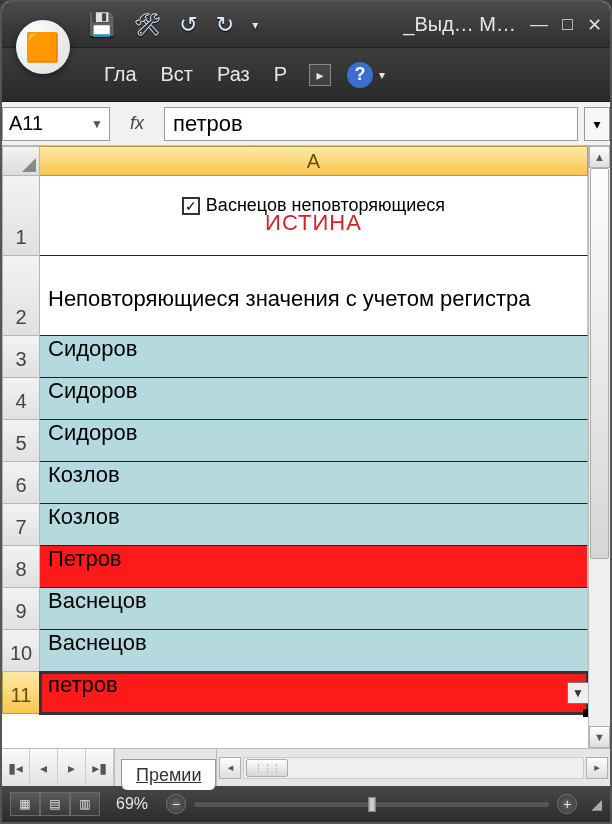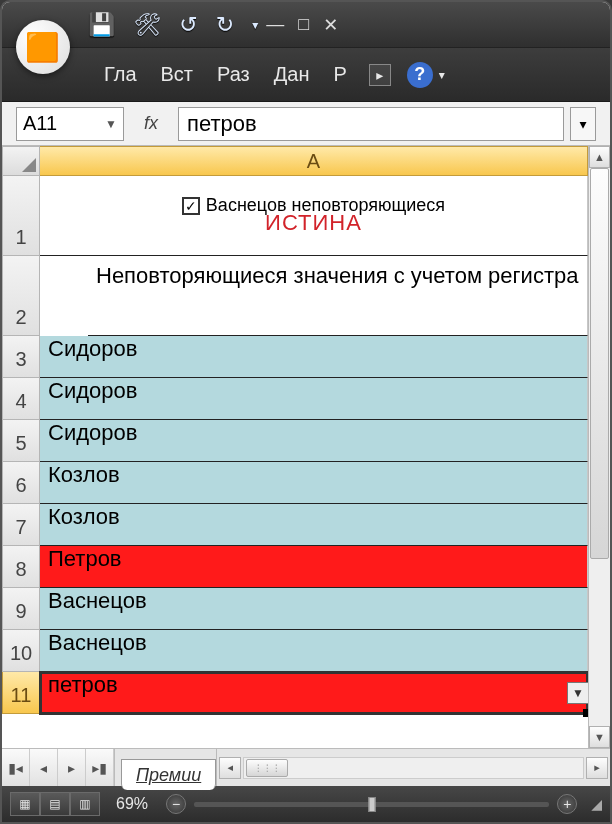--- a/index.html
+++ b/index.html
@@ -83,21 +83,21 @@
     display:flex;align-items:center;justify-content:center;
     font-weight:bold;font-size:18px;margin-left:6px;
   }
   
   .formula-bar {
     height:44px;
     background:#f1f1f1;
     border-bottom:1px solid #bbb;
     display:flex;
     align-items:center;
-    padding:4px 14px;
+    padding:4px 0;
     gap:6px;
   }
   .name-box {
     width:108px;height:34px;background:#fff;border:1px solid #9a9a9a;
     display:flex;align-items:center;padding:0 6px;font-size:20px;
     justify-content:space-between;
   }
   .name-box .dd { font-size:12px;color:#555; }
   .fx-label {
     font-style:italic;font-size:18px;color:#444;padding:0 14px;
@@ -162,21 +162,21 @@
     font-size:22px;color:#000;
     position:relative;
   }
   .cell.center { align-items:center; justify-content:center; text-align:center; flex-direction:column; }
   .cell .checkbox-wrap { display:flex;align-items:center;gap:6px;font-size:18px; }
   .cell .checkbox {
     width:18px;height:18px;border:2px solid #333;display:flex;
     align-items:center;justify-content:center;font-size:14px;line-height:1;
   }
   .truth { color:#d2232a; font-size:22px; font-weight:500; margin-top:-6px; letter-spacing:1px;}
-  .cell.multiline { align-items:flex-start; padding-top:6px; line-height:1.25;margin-left:48px; }
+  .cell.multiline { align-items:center; padding-top:6px; line-height:1.25; }
   .cell.lightblue { background:#b4d9de; }
   .cell.red { background:#ff1a1a; }
   .row.selected .cell {
     outline:3px solid #333; outline-offset:-2px;
   }
   .dropdown-handle {
     position:absolute;
     right:-2px; top:50%; transform:translateY(-50%);
     width:22px;height:22px;border:1px solid #777;background:#eee;
     display:flex;align-items:center;justify-content:center;font-size:12px;color:#333;
@@ -207,21 +207,21 @@
     font-size:18px;
   }
   .tabnav {
     display:flex;gap:0;border-right:1px solid #bbb;height:100%;
   }
   .tabnav .nbtn {
     width:28px;display:flex;align-items:center;justify-content:center;
     color:#555;font-size:14px;border-right:1px solid #ccc;
     background:linear-gradient(#fafafa,#e2e2e2);
   }
-  .sheet-tabs { display:flex;align-items:flex-end;height:100%;padding-left:6px;gap:0;font-style:italic;}
+  .sheet-tabs { display:flex;align-items:flex-end;height:100%;padding-left:6px;gap:0;}
   .sheet-tab {
     padding:5px 14px 4px;
     background:#fff;border:1px solid #999;border-bottom:none;
     border-radius:0 0 6px 6px;
     font-size:18px;color:#333;transform:translateY(4px);
     position:relative;
   }
   .sheet-tab.active { background:#fff;font-weight:500;text-decoration:underline; z-index:2;}
   .sheet-tab.inactive { background:#dcdcdc; }
   .hscroll {
@@ -281,32 +281,32 @@
     <div class="office-button">
       <span class="office-glyph">🟧</span>
     </div>
     <div class="qat">
       <span class="ic">💾</span>
       <span class="ic">🛠</span>
       <span class="ic">↺</span>
       <span class="ic">↻</span>
       <span class="ic" style="font-size:12px">▾</span>
     </div>
+    <div class="title-text">_Выд… M…</div>
     <div class="winbtns">
       <span>—</span>
       <span>□</span>
       <span>✕</span>
     </div>
   </div>
 
   <div class="ribbon">
     <div class="tab">Гла</div>
     <div class="tab">Вст</div>
     <div class="tab">Раз</div>
-    <div class="tab">Дан</div>
     <div class="tab">Р</div>
     <div class="expand-ic">▸</div>
     <div class="help-ic">?</div>
     <div class="tab" style="font-size:12px;padding:0 6px">▾</div>
   </div>
 
   <div class="formula-bar">
     <div class="name-box">
       <span>A11</span>
       <span class="dd">▼</span>

